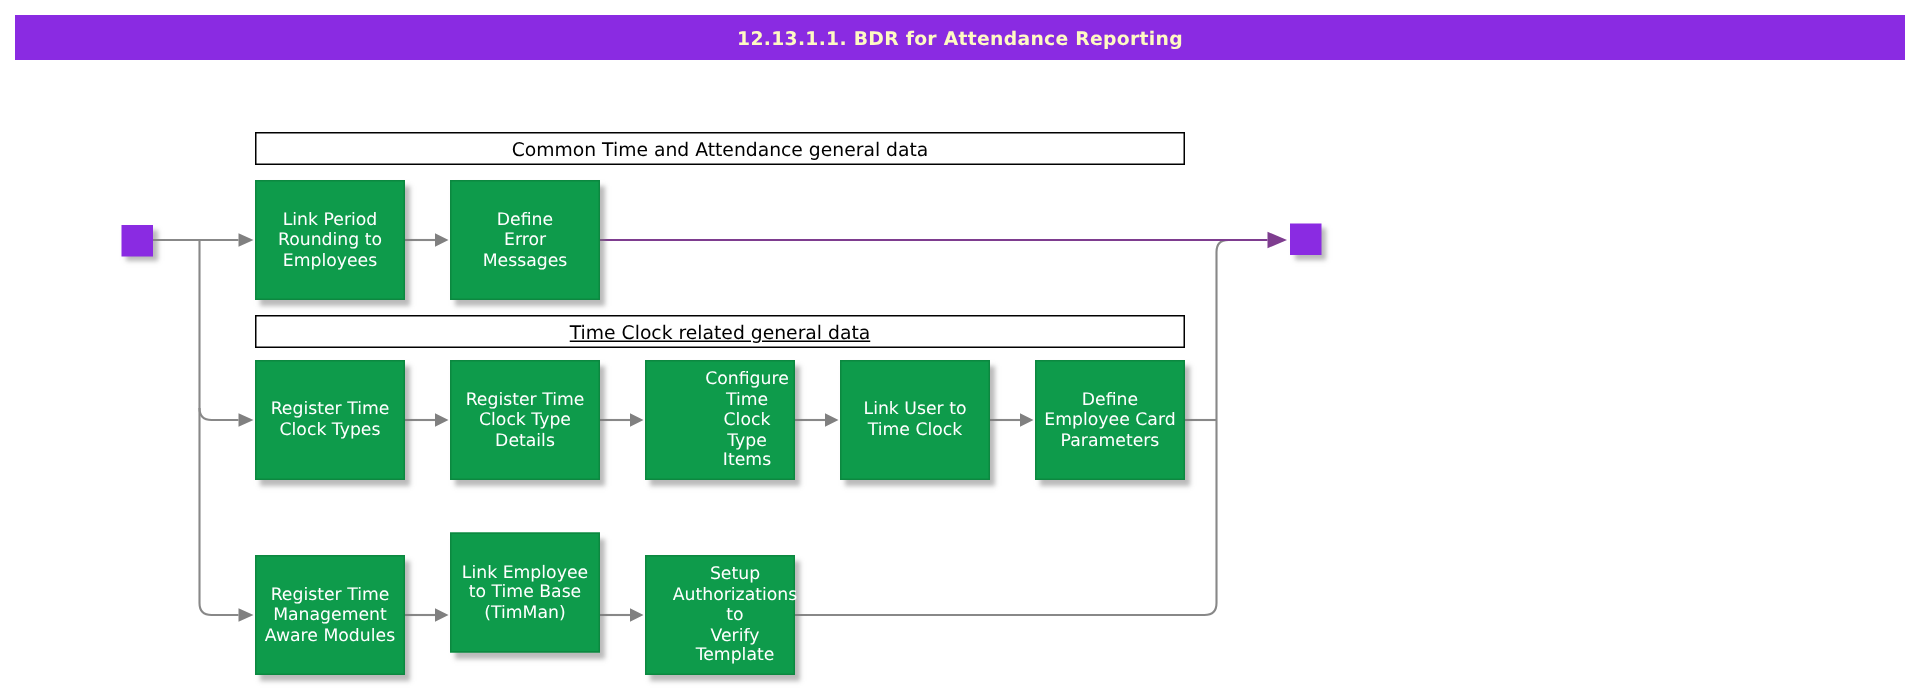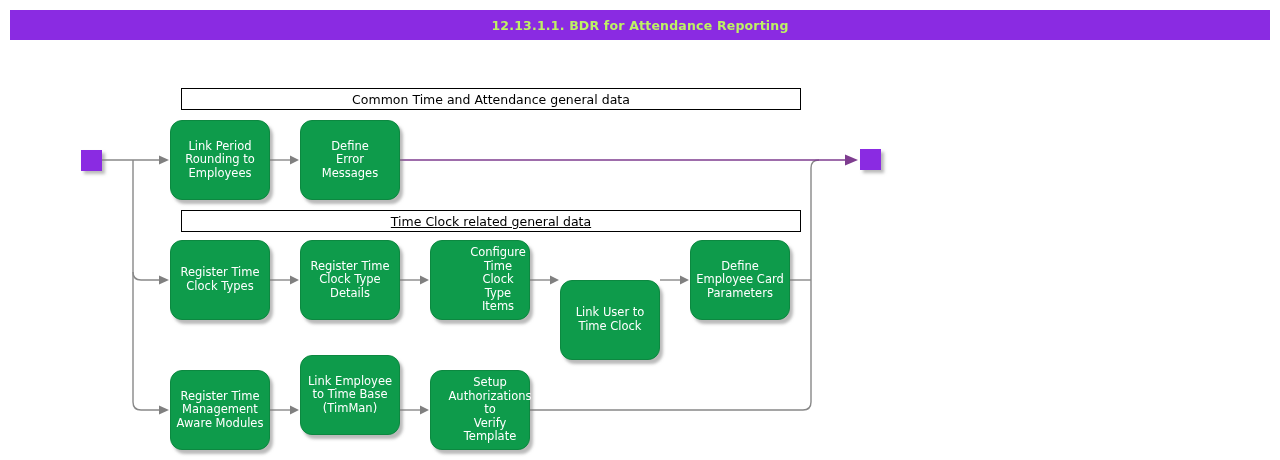--- a/index.html
+++ b/index.html
@@ -9,38 +9,38 @@
     background:#ffffff;
     font-family:"DejaVu Sans","Liberation Sans",sans-serif;
     overflow:hidden;
   }
   .titlebar{
     position:absolute;left:10px;top:10px;width:1260px;height:30px;
     background:#8a2be2;
     display:flex;align-items:center;justify-content:center;
   }
   .titlebar span{
-    color:#bef264;font-size:12.5px;font-weight:bold;letter-spacing:0.2px;
+    color:#fef9c3;font-size:12.5px;font-weight:bold;letter-spacing:0.2px;
   }
   .connectors{position:absolute;left:0;top:0;pointer-events:none;}
   .terminal{
     position:absolute;width:21px;height:21px;background:#8a2be2;
     box-shadow:3px 3px 3px rgba(130,130,130,0.55);
   }
   .terminal.start{left:81px;top:150px;}
   .terminal.end{left:860px;top:149px;}
   .hdr{
     position:absolute;left:170px;width:620px;height:22px;
     background:#ffffff;border:1.5px solid #000000;box-sizing:border-box;
     display:flex;align-items:center;justify-content:center;
-    font-size:12.5px;color:#000000;white-space:nowrap;margin-left:11px;
+    font-size:12.5px;color:#000000;white-space:nowrap;
   }
   .box{
     position:absolute;width:100px;height:80px;
-    background:#0e9b4b;border:1px solid #0c8840;border-radius:12px;
+    background:#0e9b4b;border:1px solid #0c8840;border-radius:0;
     box-sizing:border-box;
     box-shadow:3px 4px 3px rgba(120,120,120,0.5);
     display:flex;align-items:center;justify-content:center;text-align:center;
     color:#ffffff;font-size:11.5px;line-height:1.18;
     white-space:pre-line;cursor:pointer;
   }
 </style>
 </head>
 <body>
 
@@ -100,21 +100,21 @@
 
   <div class="hdr" style="top:210px;text-decoration:underline;">Time Clock related general data</div>
   <div class="box" style="left:170px;top:240px;">Register Time
 Clock Types</div>
   <div class="box" style="left:300px;top:240px;">Register Time
 Clock Type
 Details</div>
   <div class="box" style="left:430px;top:240px;padding-left:36px;">Configure
 Time Clock
 Type Items</div>
-  <div class="box" style="left:560px;top:240px;margin-top:40px;">Link User to
+  <div class="box" style="left:560px;top:240px;">Link User to
 Time Clock</div>
   <div class="box" style="left:690px;top:240px;">Define
 Employee Card
 Parameters</div>
 
   <div class="box" style="left:170px;top:370px;">Register Time
 Management
 Aware Modules</div>
   <div class="box" style="left:300px;top:355px;">Link Employee
 to Time Base

